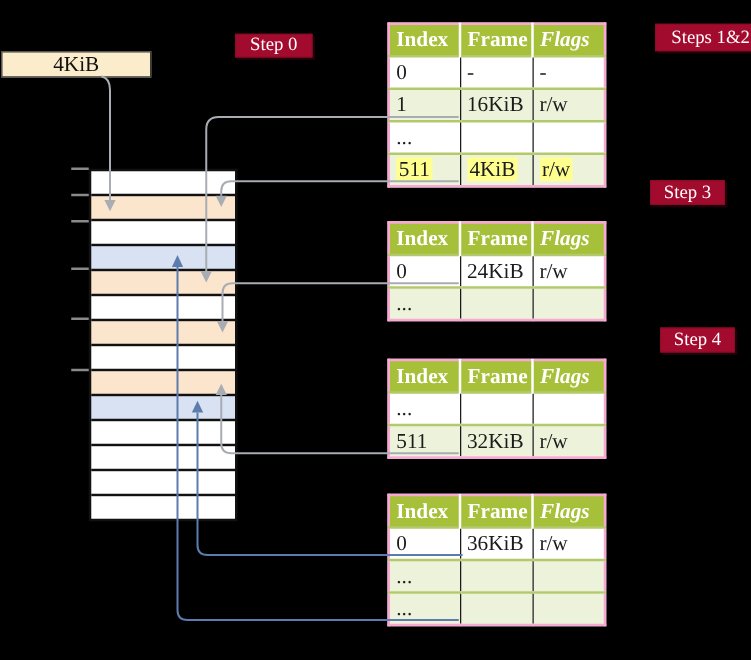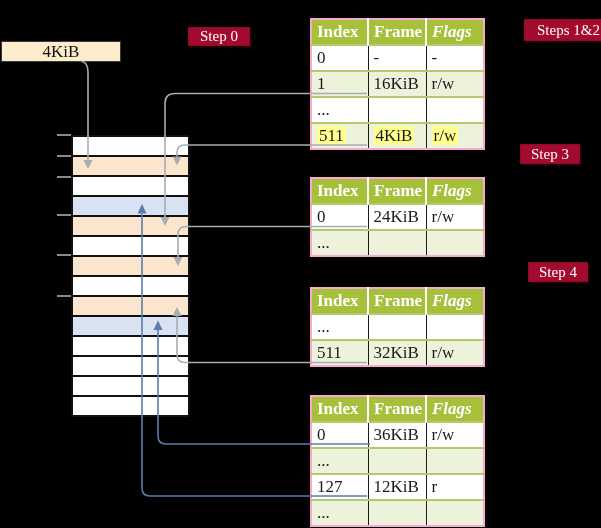--- a/index.html
+++ b/index.html
@@ -205,25 +205,20 @@
       <tr>
         <td>0</td>
         <td>36KiB</td>
         <td>r/w</td>
       </tr>
       <tr class="g">
         <td>...</td>
         <td></td>
         <td></td>
       </tr>
-      <tr>
-        <td>127</td>
-        <td>12KiB</td>
-        <td>r</td>
-      </tr>
       <tr class="g">
         <td>...</td>
         <td></td>
         <td></td>
       </tr>
     </tbody>
   </table>
 
   <svg class="overlay" width="601" height="528" viewBox="0 0 601 528">
 

